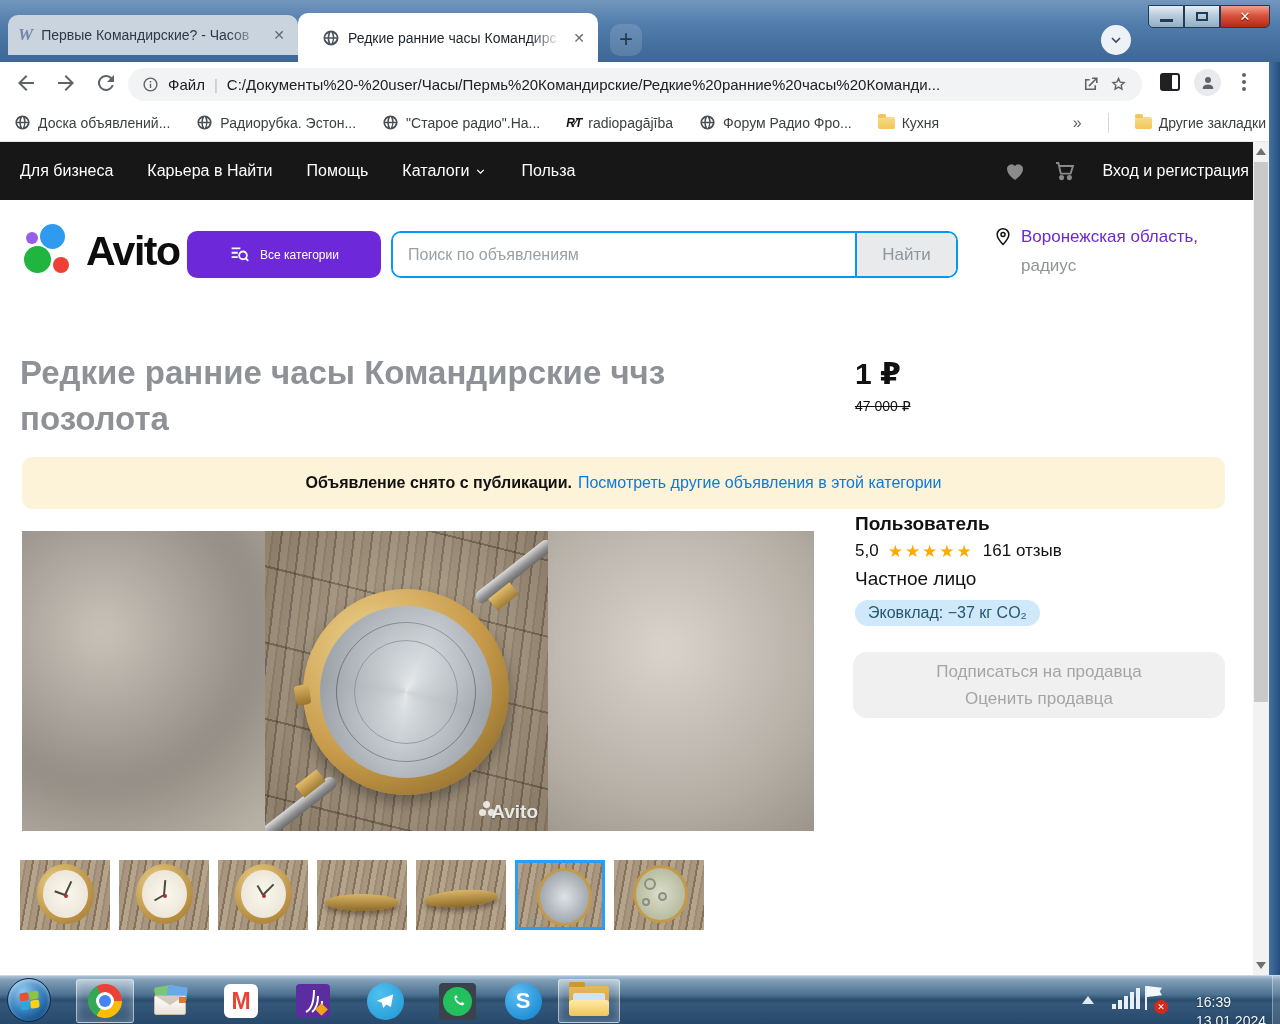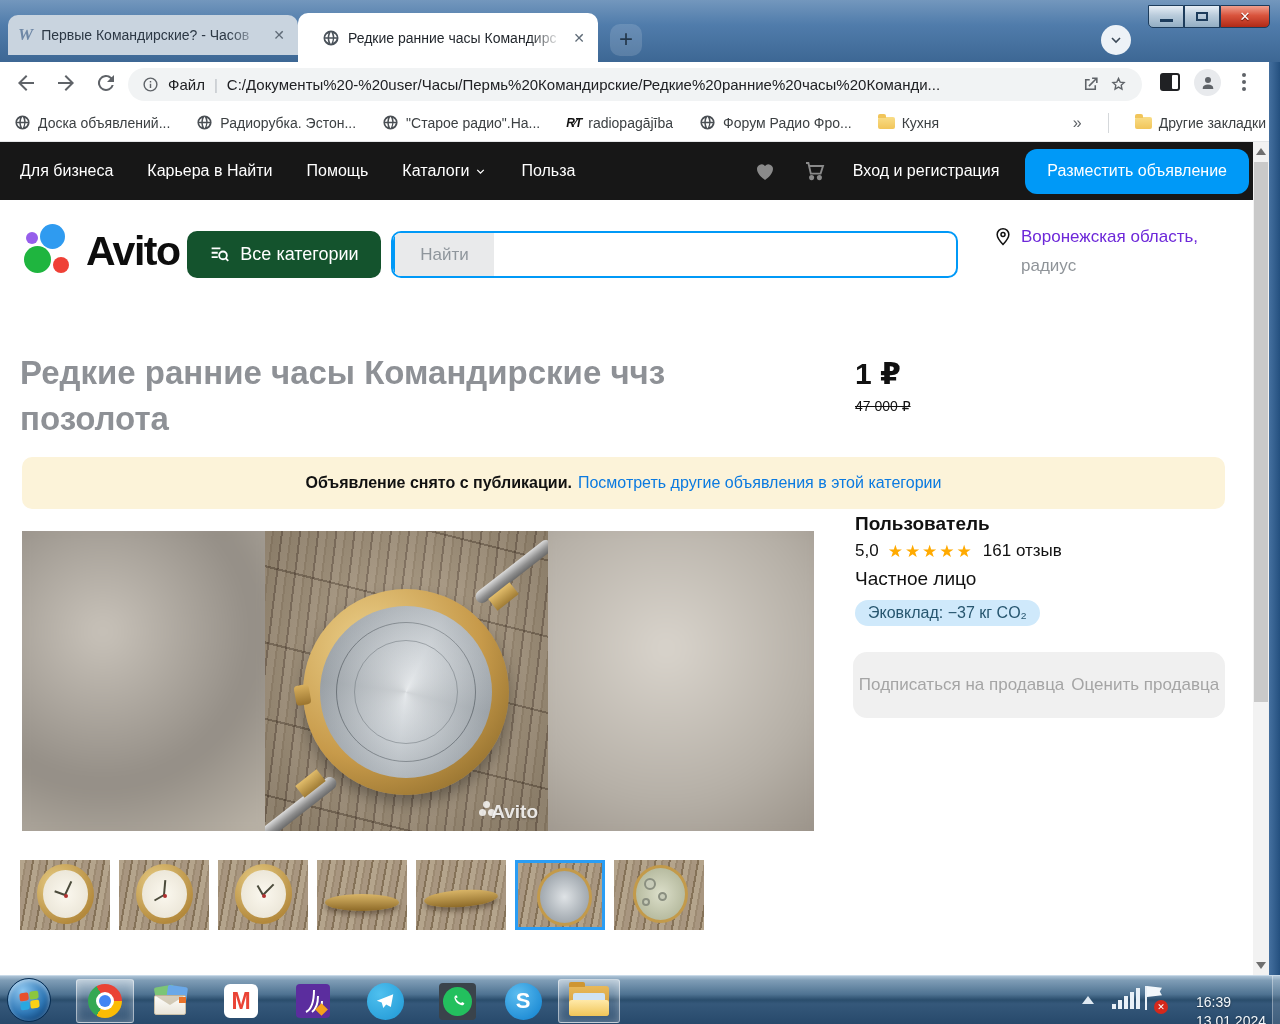--- a/index.html
+++ b/index.html
@@ -94,22 +94,22 @@
 
   .logo { position:absolute; left:24px; top:24px; display:flex; align-items:center; gap:10px; }
   .logo-dots { position:relative; width:52px; height:54px; }
   .ld { position:absolute; border-radius:50%; }
   .ld.p { left:2px; top:8px; width:12px; height:12px; background:#965eeb; }
   .ld.b { left:16px; top:0; width:25px; height:25px; background:#2f9bf0; }
   .ld.g { left:0; top:22px; width:27px; height:27px; background:#1fb53f; }
   .ld.r { left:29px; top:33px; width:16px; height:16px; background:#ef4036; }
   .logo-text { font-size:41px; font-weight:800; color:#0d0d0d; letter-spacing:-1.5px; }
 
-  .cat-btn { position:absolute; left:187px; top:31px; width:194px; height:47px; background:#14532d;
-    border-radius:10px; color:#fff; font-size:18px; display:flex; align-items:center; justify-content:center; gap:10px; }
+  .cat-btn { position:absolute; left:187px; top:31px; width:194px; height:47px; background:#6d28d9;
+    border-radius:10px; color:#fff; font-size:12px; display:flex; align-items:center; justify-content:center; gap:10px; }
   .search-group { position:absolute; left:391px; top:31px; width:567px; height:47px;
     border:2px solid #0099f7; border-radius:10px; display:flex; overflow:hidden; background:#fff; }
   .search-group input { flex:1; border:none; outline:none; padding:0 15px; font-size:16px;
     font-family:inherit; color:#333; }
   .search-group input::placeholder { color:#9aa0a6; }
   .find-btn { width:101px; background:#e9eaeb; color:#8f969c; font-size:17px; border-left:2px solid #0099f7;
     display:flex; align-items:center; justify-content:center; }
   .location { position:absolute; left:993px; top:27px; display:flex; gap:8px; }
   .loc-line1 { font-size:17px; color:#6d28d9; margin-bottom:9px; }
   .loc-line2 { font-size:17px; color:#8f9499; }
@@ -166,21 +166,21 @@
     box-shadow:9px 0 0 rgba(255,255,255,.8), 4px -8px 0 rgba(255,255,255,.8); }
 
   
   .seller-name { position:absolute; left:855px; top:313px; font-size:19px; font-weight:700; color:#111; }
   .rating-row { position:absolute; left:855px; top:341px; display:flex; align-items:flex-start; gap:9px; font-size:17px; color:#111; }
   .stars { color:#ffaa00; font-size:17px; letter-spacing:2px; }
   .seller-type { position:absolute; left:855px; top:368px; font-size:19px; color:#111; }
   .eco { position:absolute; left:855px; top:400px; background:#cfe9fb; color:#27566f; border-radius:14px;
     padding:4px 13px; font-size:16px; }
   .seller-panel { position:absolute; left:853px; top:452px; width:372px; height:66px; background:#f0f0f0;
-    border-radius:14px; display:flex; flex-direction:row; align-items:center; justify-content:center; gap:7px; }
+    border-radius:14px; display:flex; flex-direction:column; align-items:center; justify-content:center; gap:7px; }
   .seller-panel div { color:#a5a5a5; font-size:17px; }
 
   
   .thumbs { position:absolute; left:20px; top:660px; display:flex; gap:9px; }
   .thumb { width:90px; height:70px; position:relative; overflow:hidden;
     background:repeating-linear-gradient(100deg,#b4a48c 0 5px,#9c8a72 5px 7px,#a89680 7px 12px,#857258 12px 14px); }
   .thumb.selected { border:3px solid #2a9df4; }
   .t-case { position:absolute; left:17px; top:4px; width:57px; height:60px; border-radius:50%;
     background:radial-gradient(circle at 35% 30%,#e8cd85,#b3893c 75%); }
   .t-dial { position:absolute; left:23px; top:10px; width:45px; height:48px; border-radius:50%;
@@ -380,21 +380,20 @@
   <span class="right">
     <svg class="ic" width="24" height="24" viewBox="0 0 24 24" fill="currentColor">
         <path d="M12 21s-8-5.3-8-11a4.6 4.6 0 0 1 8-3.1A4.6 4.6 0 0 1 20 10c0 5.7-8 11-8 11z"></path>
       </svg>
     <svg class="ic" width="24" height="24" viewBox="0 0 24 24" fill="none" stroke="currentColor" stroke-width="1.9">
         <path d="M3 4h2.4l2.4 10.6h9.8L20 7H6.2"></path>
         <circle cx="8.6" cy="18.6" r="1.6" fill="currentColor"></circle>
         <circle cx="16.4" cy="18.6" r="1.6" fill="currentColor"></circle>
       </svg>
     <span>Вход и регистрация</span>
-    <span class="post-btn">Разместить объявление</span>
   </span>
 </div>
 
 <div class="main">
   <div class="logo">
     <span class="logo-dots">
       <i class="ld p"></i>
         <i class="ld b"></i>
         <i class="ld g"></i>
         <i class="ld r"></i>
@@ -405,20 +404,21 @@
   <div class="cat-btn">
     <svg width="21" height="21" viewBox="0 0 24 24" fill="none" stroke="#fff" stroke-width="2.1">
         <path d="M3 5h10M3 10h7M3 15h7"></path>
         <circle cx="16" cy="13" r="4.4"></circle>
         <path d="M19.2 16.4L22 19.2"></path>
       </svg>
     <span>Все категории</span>
   </div>
 
   <div class="search-group">
+    <input type="text" placeholder="Поиск по объявлениям" style="">
     <div class="find-btn">Найти</div>
   </div>
 
   <div class="location">
     <svg width="20" height="20" viewBox="0 0 24 24" fill="none" stroke="#111" stroke-width="1.8">
         <path d="M12 21s-7-7.4-7-12a7 7 0 0 1 14 0c0 4.6-7 12-7 12z"></path>
         <circle cx="12" cy="9" r="2.4"></circle>
       </svg>
     <span>
       <div class="loc-line1">Воронежская область,</div>

